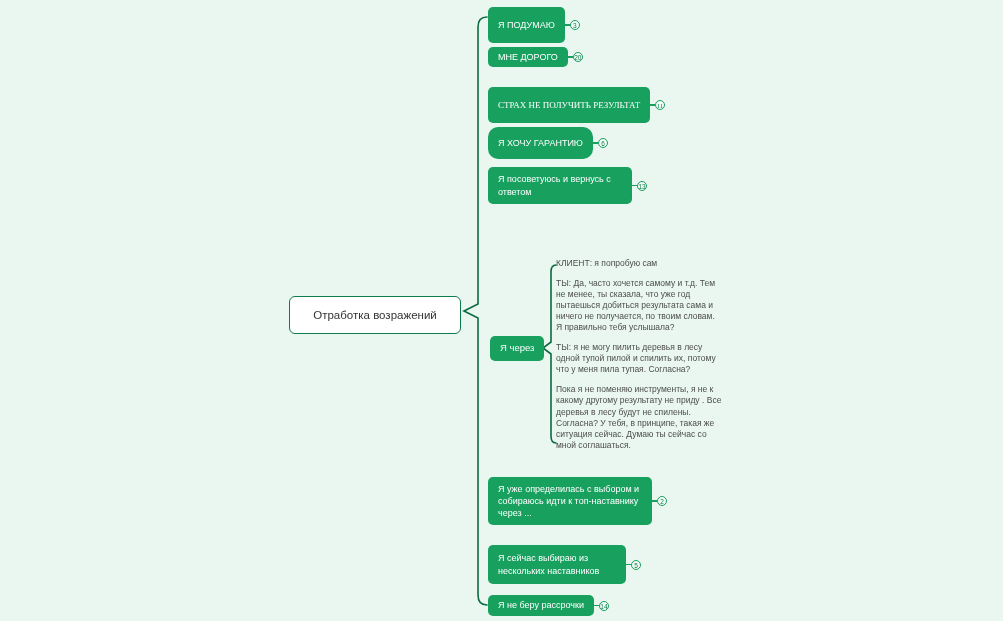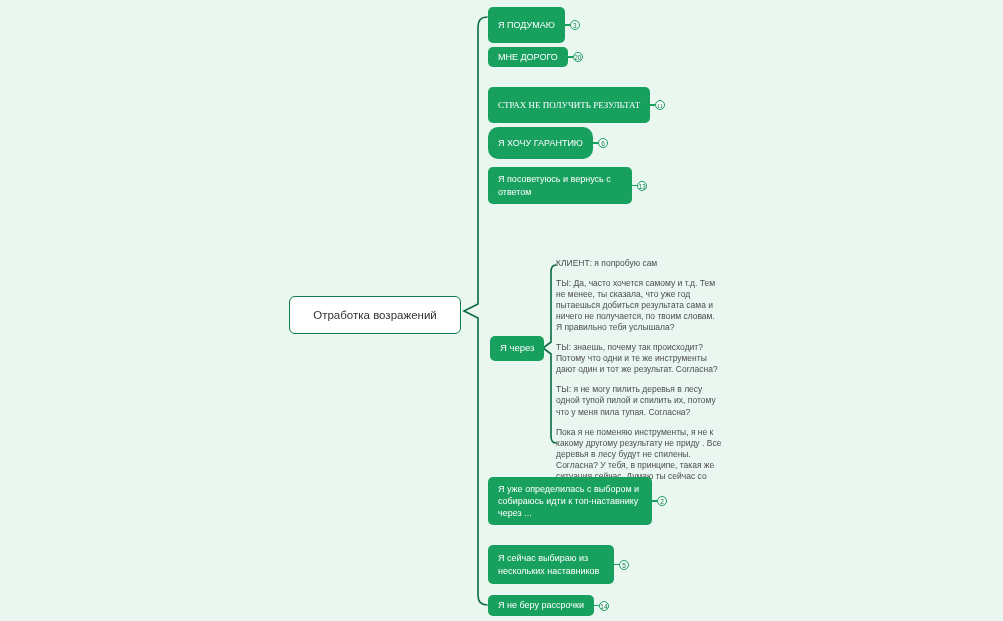--- a/index.html
+++ b/index.html
@@ -120,34 +120,33 @@
   </div>
 
 
   <div class="topic" style="left:490px;top:336px;height:25px;font-size:9.5px;">
     <span class="lbl nowrap">Я через</span>
   </div>
 
   <div class="detail-block">
     <p>КЛИЕНТ: я попробую сам</p>
     <p>ТЫ: Да, часто хочется самому  и т.д. Тем не менее, ты сказала, что уже год пытаешься добиться результата сама и ничего не получается, по твоим словам. Я правильно тебя услышала?</p>
-    <p>ТЫ: знаешь, почему так происходит? Потому что одни и те же инструменты дают один и тот же результат. Согласна?</p>
     <p>ТЫ: я не могу пилить деревья в лесу одной тупой пилой и спилить их, потому что у меня пила тупая. Согласна?</p>
     <p>Пока я не поменяю инструменты, я не к какому другому результату не приду . Все деревья в лесу будут не спилены. Согласна? У тебя, в принципе, такая же ситуация сейчас. Думаю ты сейчас со мной соглашаться.</p>
   </div>
 
   <div class="topic" style="left:488px;top:477px;width:164px;height:48px;">
     <span class="lbl">Я уже определилась с выбором и собираюсь идти к топ-наставнику через ...</span>
     <span class="badge-wrap">
       <span class="badge-tick"></span>
       <span class="badge">2</span>
     </span>
   </div>
 
-  <div class="topic" style="left:488px;top:545px;width:126px;height:39px;">
+  <div class="topic" style="left:488px;top:545px;width:138px;height:39px;">
     <span class="lbl">Я сейчас выбираю из нескольких наставников</span>
     <span class="badge-wrap">
       <span class="badge-tick"></span>
       <span class="badge">5</span>
     </span>
   </div>
 
   <div class="topic" style="left:488px;top:595px;height:21px;">
     <span class="lbl nowrap">Я не беру рассрочки</span>
     <span class="badge-wrap">

